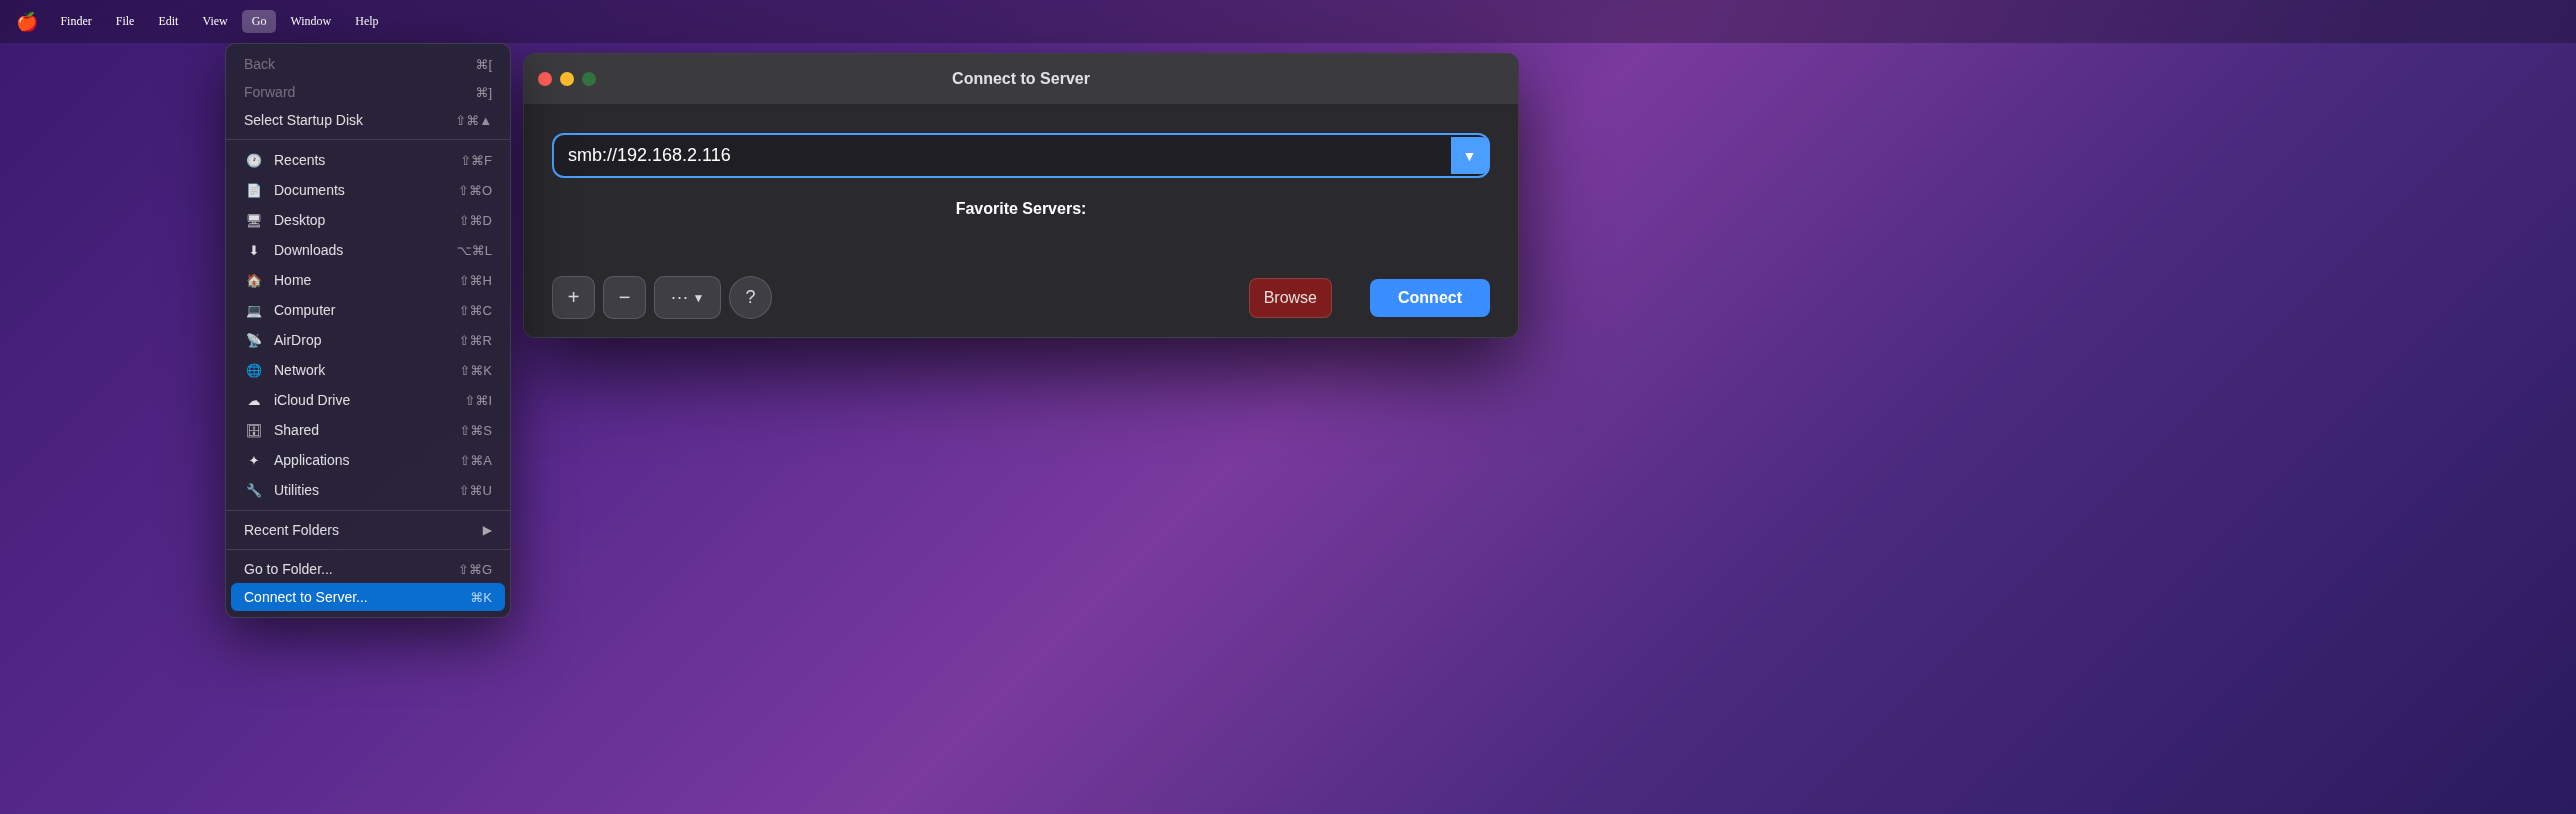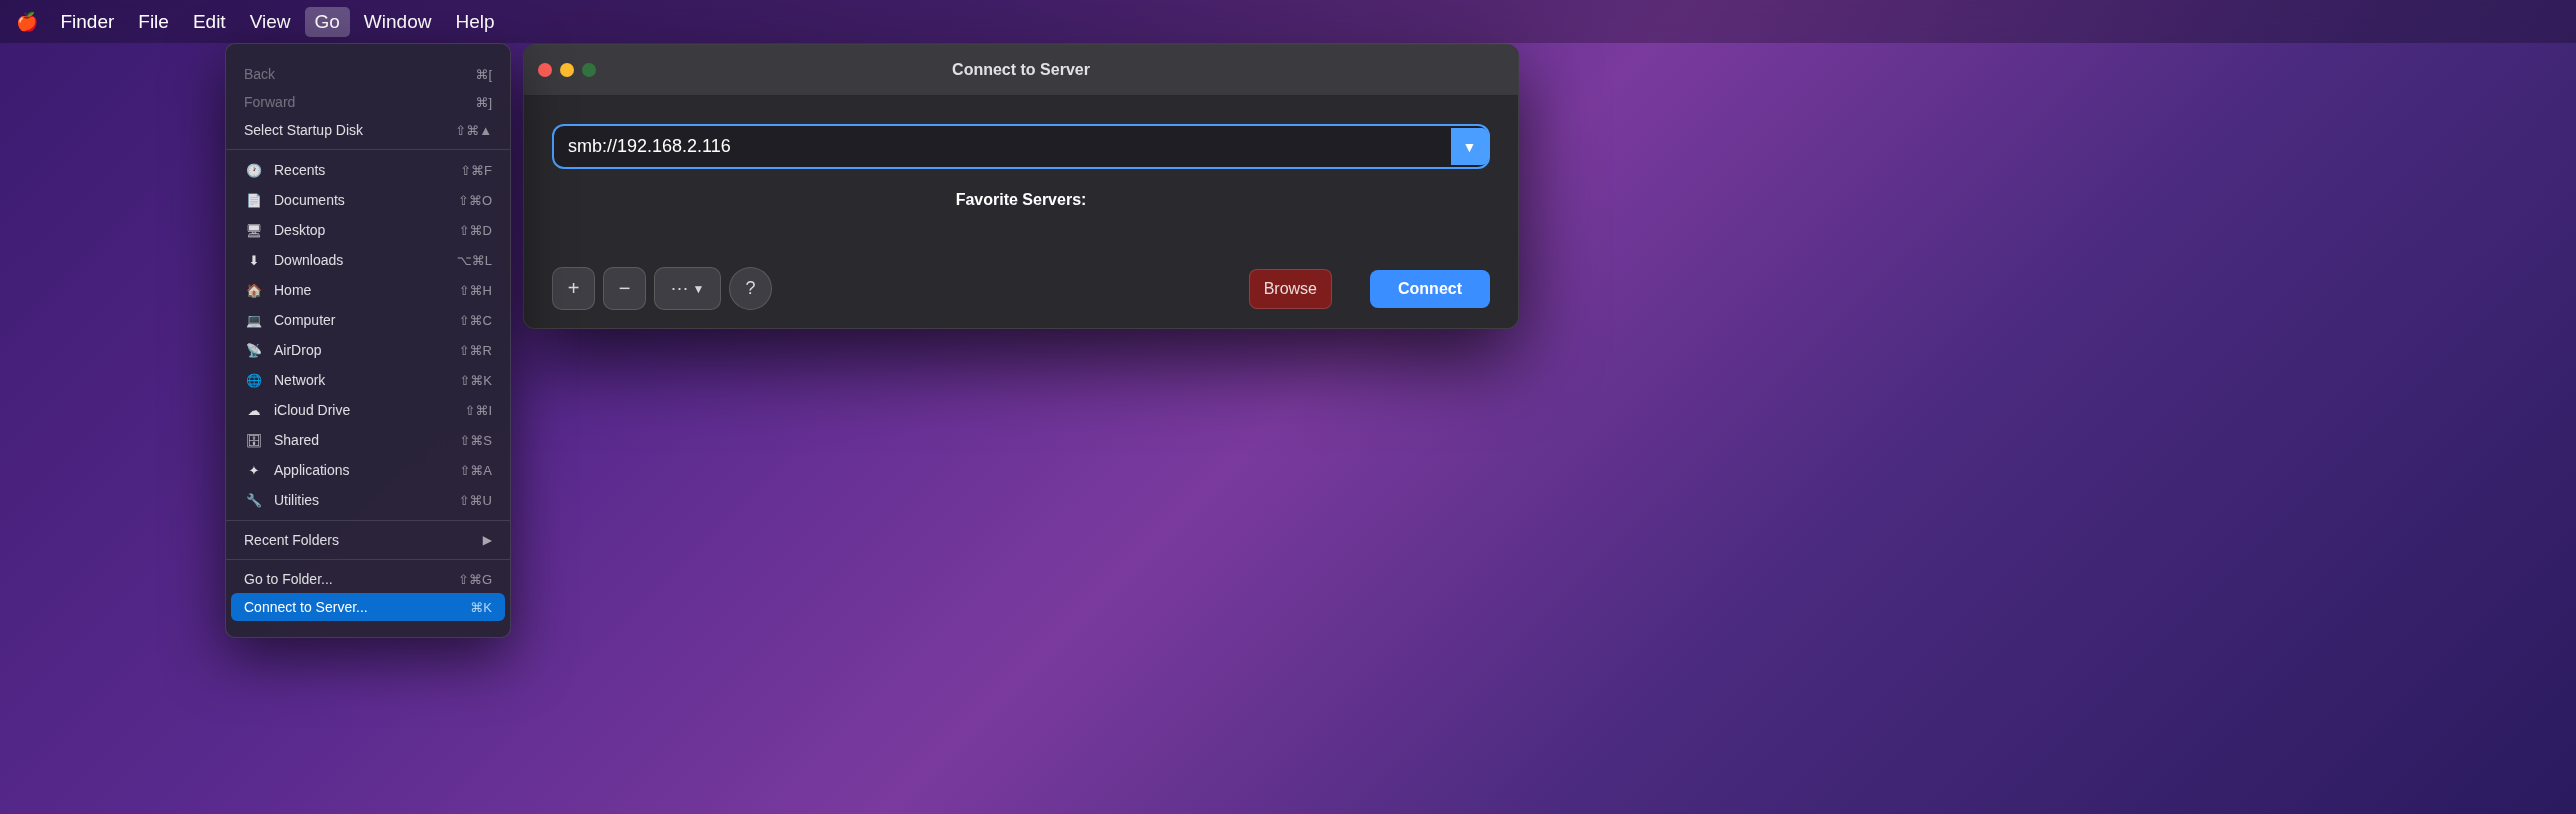--- a/index.html
+++ b/index.html
@@ -25,40 +25,41 @@
       gap: 4px;
       z-index: 100;
     }
     .menubar-apple {
       font-size: 18px;
       margin-right: 8px;
       color: white;
     }
     .menubar-item {
       color: white;
-      font-size: 19px;
+      font-size: 12px;
       padding: 4px 10px;
       border-radius: 5px;
       cursor: pointer;
+      font-family: Liberation Serif, serif;
     }
     .menubar-item.active {
       background: rgba(255,255,255,0.25);
     }
 
     
     .dropdown-menu {
       position: absolute;
       top: 43px;
       left: 225px;
       width: 286px;
       background: rgba(40, 35, 55, 0.97);
       backdrop-filter: blur(39px);
       border-radius: 10px;
       box-shadow: 0 20px 59px rgba(0,0,0,0.6);
-      padding: 16px 0;
+      padding: 6px 0;
       z-index: 200;
       border: 1px solid rgba(255,255,255,0.12);
     }
     .menu-item {
       display: flex;
       align-items: center;
       padding: 5px 18px;
       color: rgba(255,255,255,0.85);
       font-size: 14px;
       cursor: pointer;
@@ -94,21 +95,21 @@
     .menu-divider {
       height: 1px;
       background: rgba(255,255,255,0.12);
       margin: 5px 0;
     }
     .menu-item .arrow { color: rgba(255,255,255,0.6); font-size: 12px; }
 
     
     .dialog {
       position: absolute;
-      top: 44px;
+      top: 53px;
       left: 523px;
       width: 996px;
       background: #2a2a2e;
       border-radius: 12px;
       box-shadow: 0 30px 79px rgba(0,0,0,0.7);
       overflow: hidden;
       border: 1px solid rgba(255,255,255,0.1);
     }
     .dialog-titlebar {
       background: #3a3a3f;

